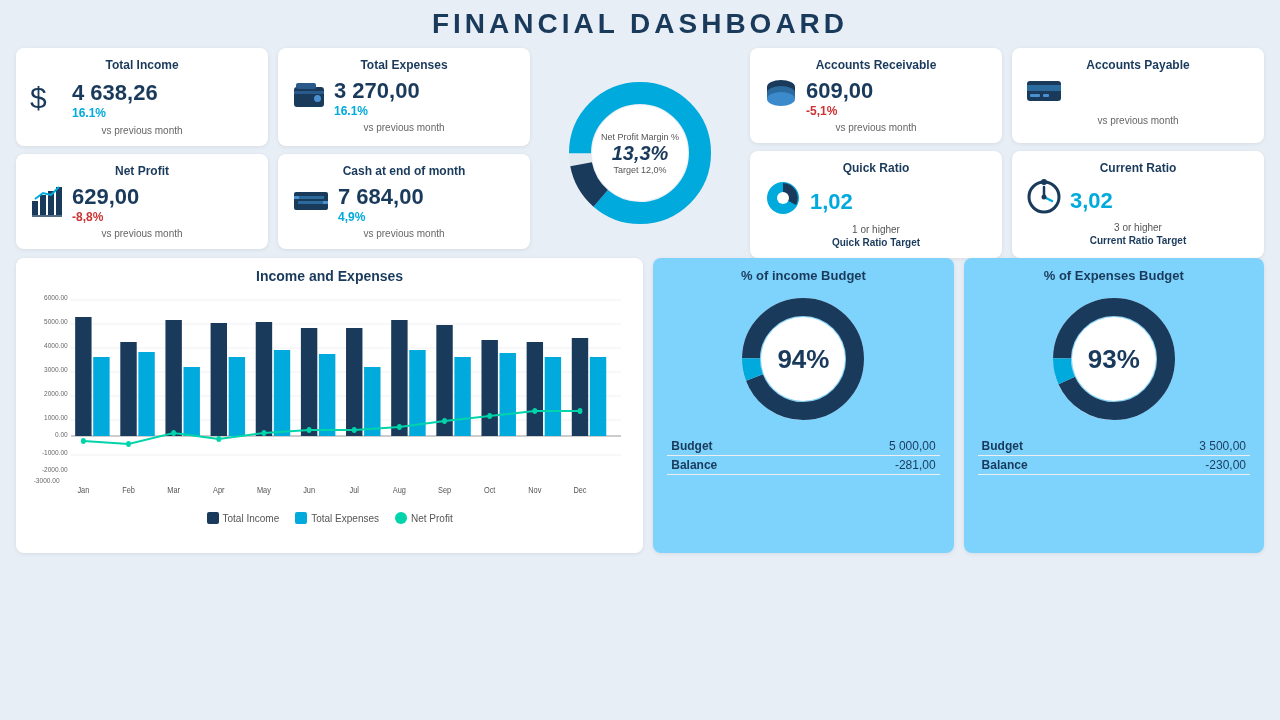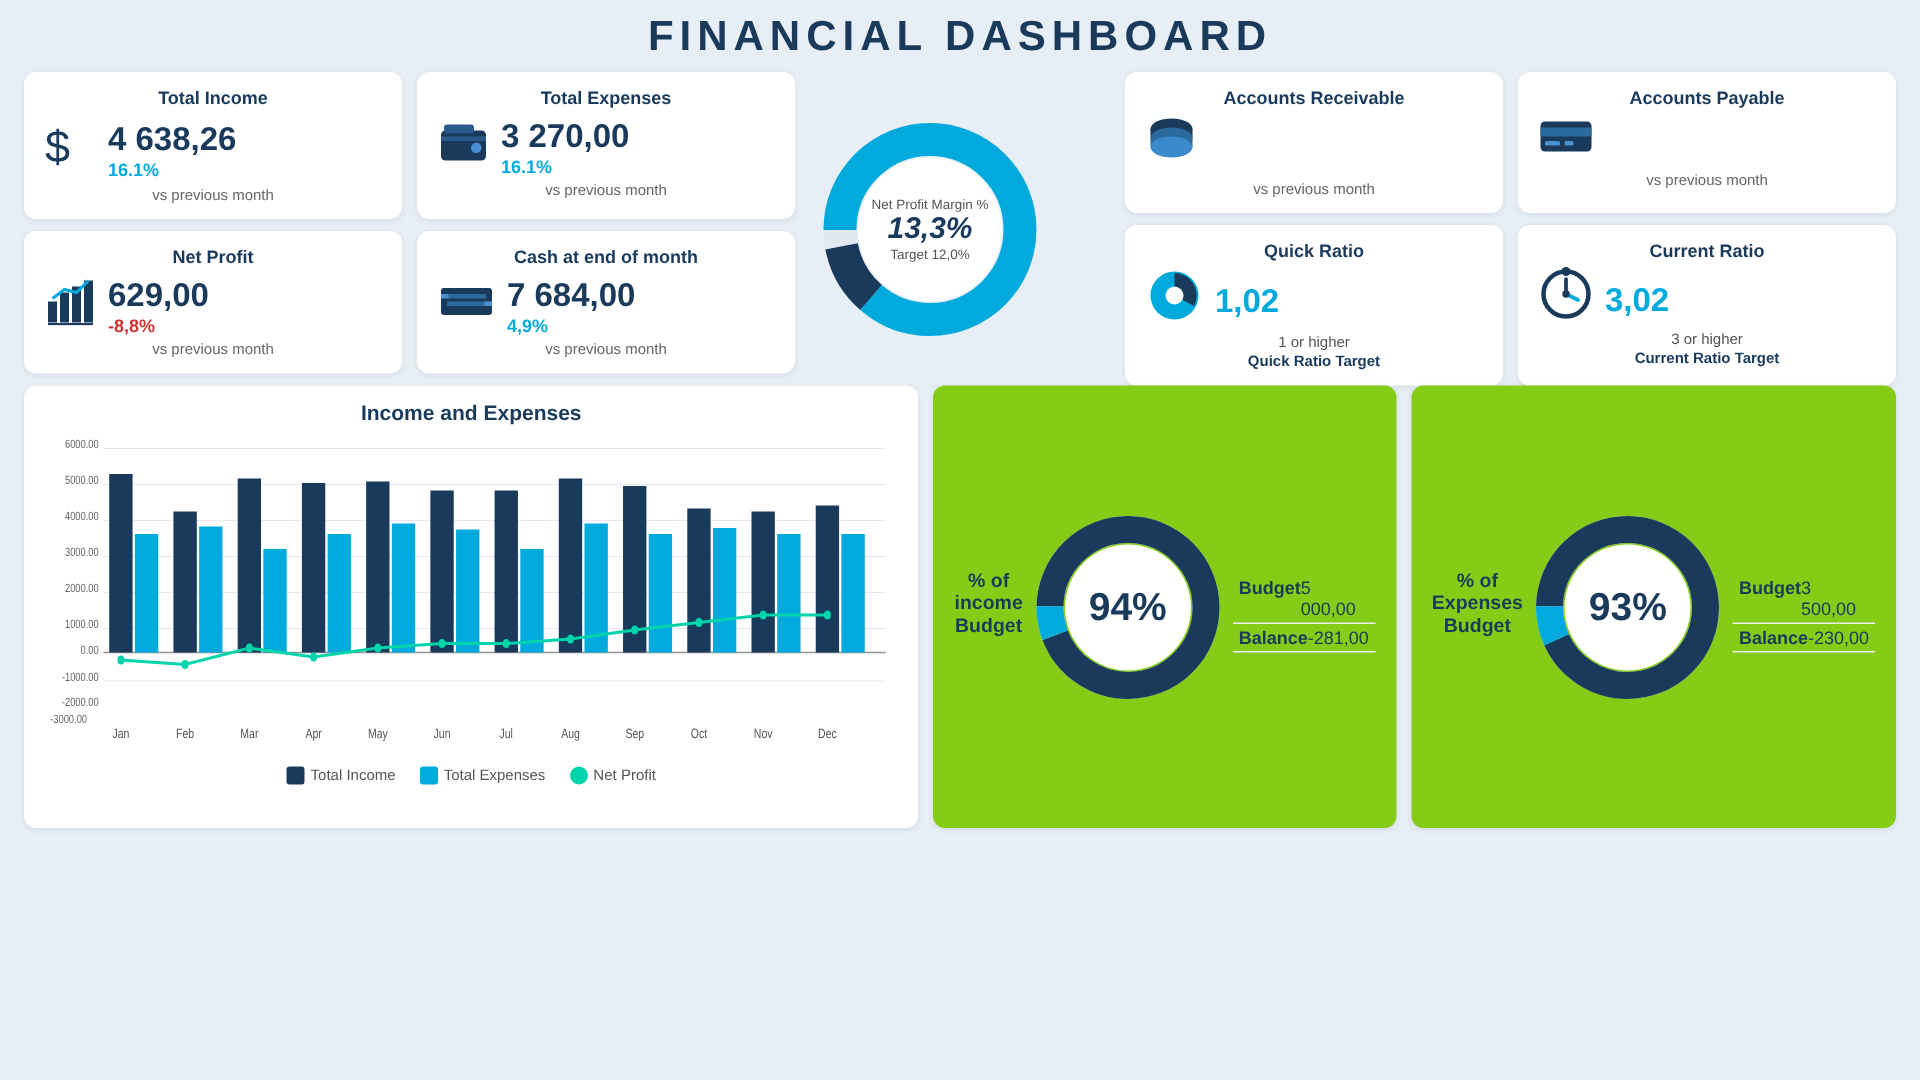--- a/index.html
+++ b/index.html
@@ -69,21 +69,21 @@
     .kpi-card .vs-text {
       font-size: 10px;
       color: #666;
       text-align: center;
       margin-top: 4px;
     }
     
     .center-donut-container {
       width: 200px;
       display: flex;
-      align-items: flex-start;
+      align-items: center;
       justify-content: center;
       flex-direction: column;
     }
     .donut-wrapper {
       position: relative;
       width: 160px;
       height: 160px;
     }
     .donut-label {
       position: absolute;
@@ -171,27 +171,27 @@
       box-shadow: 0 1px 4px rgba(0,0,0,0.08);
     }
     .chart-title {
       font-size: 14px;
       font-weight: 700;
       color: #1a3a5c;
       text-align: center;
       margin-bottom: 4px;
     }
     .budget-card {
-      background: #84cc16;
+      background: #7dd3fc;
       border-radius: 8px;
       padding: 10px 14px;
       flex: 1;
       box-shadow: 0 1px 4px rgba(0,0,0,0.08);
       display: flex;
-      flex-direction: row;
+      flex-direction: column;
       align-items: center;
     }
     .budget-title {
       font-size: 13px;
       font-weight: 700;
       color: #1a3a5c;
       text-align: center;
       margin-bottom: 6px;
     }
     .budget-donut-wrapper {
@@ -384,20 +384,24 @@
           <div class="card-title">Accounts Receivable</div>
           <div class="card-body">
             <div class="icon">
               <svg width="34" height="32" viewBox="0 0 34 32">
                 <ellipse cx="17" cy="8" rx="14" ry="7" fill="#1a3a5c"></ellipse>
                 <rect x="3" y="8" width="28" height="6" fill="#1a3a5c"></rect>
                 <ellipse cx="17" cy="14" rx="14" ry="7" fill="#2a6a9c"></ellipse>
                 <rect x="3" y="14" width="28" height="6" fill="#2a6a9c"></rect>
                 <ellipse cx="17" cy="20" rx="14" ry="7" fill="#3a8acc"></ellipse>
               </svg>
+            </div>
+            <div class="values">
+              <div class="main-value">609,00</div>
+              <div class="change-neg">-5,1%</div>
             </div>
           </div>
           <div class="vs-text">vs previous month</div>
         </div>
 
         <div class="kpi-card">
           <div class="card-title">Accounts Payable</div>
           <div class="card-body">
             <div class="icon">
               <svg width="36" height="26" viewBox="0 0 36 26">

